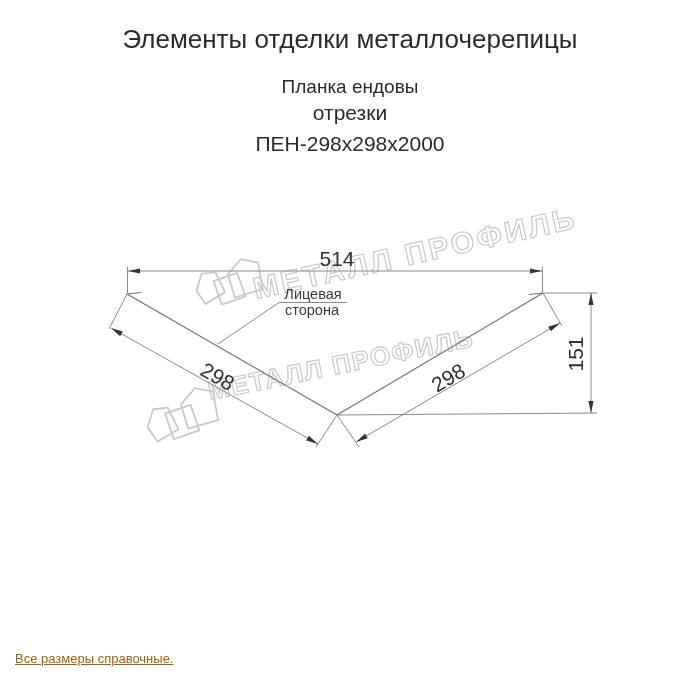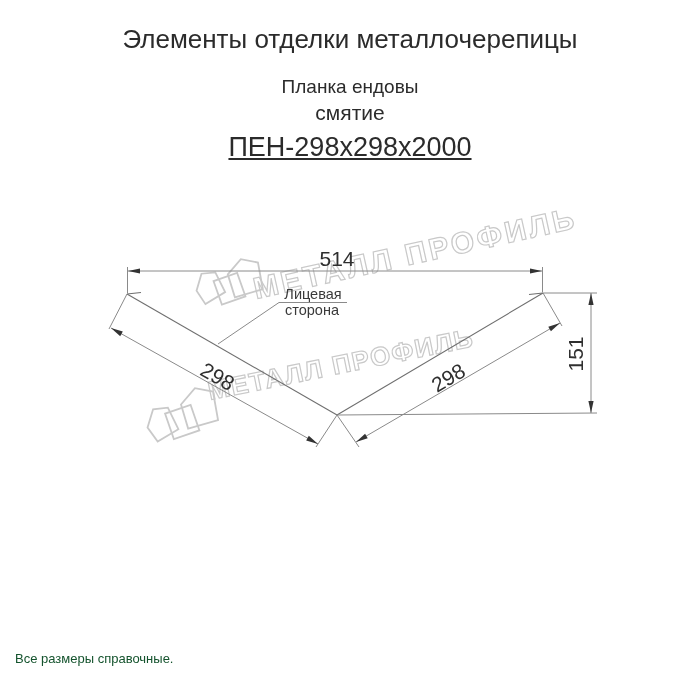--- a/index.html
+++ b/index.html
@@ -4,44 +4,44 @@
 <style>
   html,body{margin:0;padding:0;background:#fff;}
   .page{
     width:700px;height:692px;position:relative;background:#ffffff;
     font-family:"Liberation Sans",sans-serif;overflow:hidden;color:#2b2b2b;
   }
   .hdr{position:absolute;left:0;width:700px;text-align:center;white-space:nowrap;}
   .title{top:24px;font-size:26px;}
   .sub1{top:76px;font-size:19px;}
   .sub2{top:101px;font-size:21px;}
-  .code{top:132px;font-size:27px;text-decoration:underline;}
+  .code{top:132px;font-size:21px;}
   .drawing{position:absolute;left:0;top:0;width:700px;height:700px;}
-  .foot{position:absolute;left:15px;font-size:13px;color:#14532d;white-space:nowrap;}
+  .foot{position:absolute;left:15px;font-size:13px;color:#a16207;white-space:nowrap;text-decoration:underline;}
   .foot1{top:651px;}
   .foot2{top:669px;}
   
   .profile{stroke:#6f6f6f;stroke-width:1.1;fill:none;}
   .dimline{stroke:#8a8a8a;stroke-width:1;fill:none;}
   .arrow{fill:#333;stroke:none;}
   text.dim{font-size:21px;fill:#2f2f2f;text-anchor:middle;}
   text.facelbl{font-size:14.5px;fill:#3a3a3a;text-anchor:middle;}
   .wm-shape{stroke:#c9c9c9;stroke-width:1.8;fill:none;}
   text.wm{font-weight:bold;fill:none;stroke:#c9c9c9;stroke-width:1.2;}
   text.wm.top{font-size:30px;letter-spacing:3px;}
   text.wm.mid{font-size:26px;letter-spacing:1.5px;}
 </style>
 </head>
 <body>
 
 <div class="page">
 
   <div class="hdr title">Элементы отделки металлочерепицы</div>
   <div class="hdr sub1">Планка ендовы</div>
-  <div class="hdr sub2">смятие</div>
+  <div class="hdr sub2">отрезки</div>
   <div class="hdr code">ПЕН-298х298х2000</div>
 
   <svg class="drawing" viewBox="0 0 700 700">
 
     <g>
       <g transform="translate(192,270) rotate(-12.5)">
         <path class="wm-shape" transform="rotate(-14 14 28)" d="M2,18 L14,5 L27,10 L27,32 L4,34 Z"></path>
         <rect class="wm-shape" x="20" y="14" width="25" height="25" transform="rotate(-7 32 26)"></rect>
         <path class="wm-shape" d="M34,12 L50,0 L66,7 L65,34 L36,36 Z"></path>
       </g>

